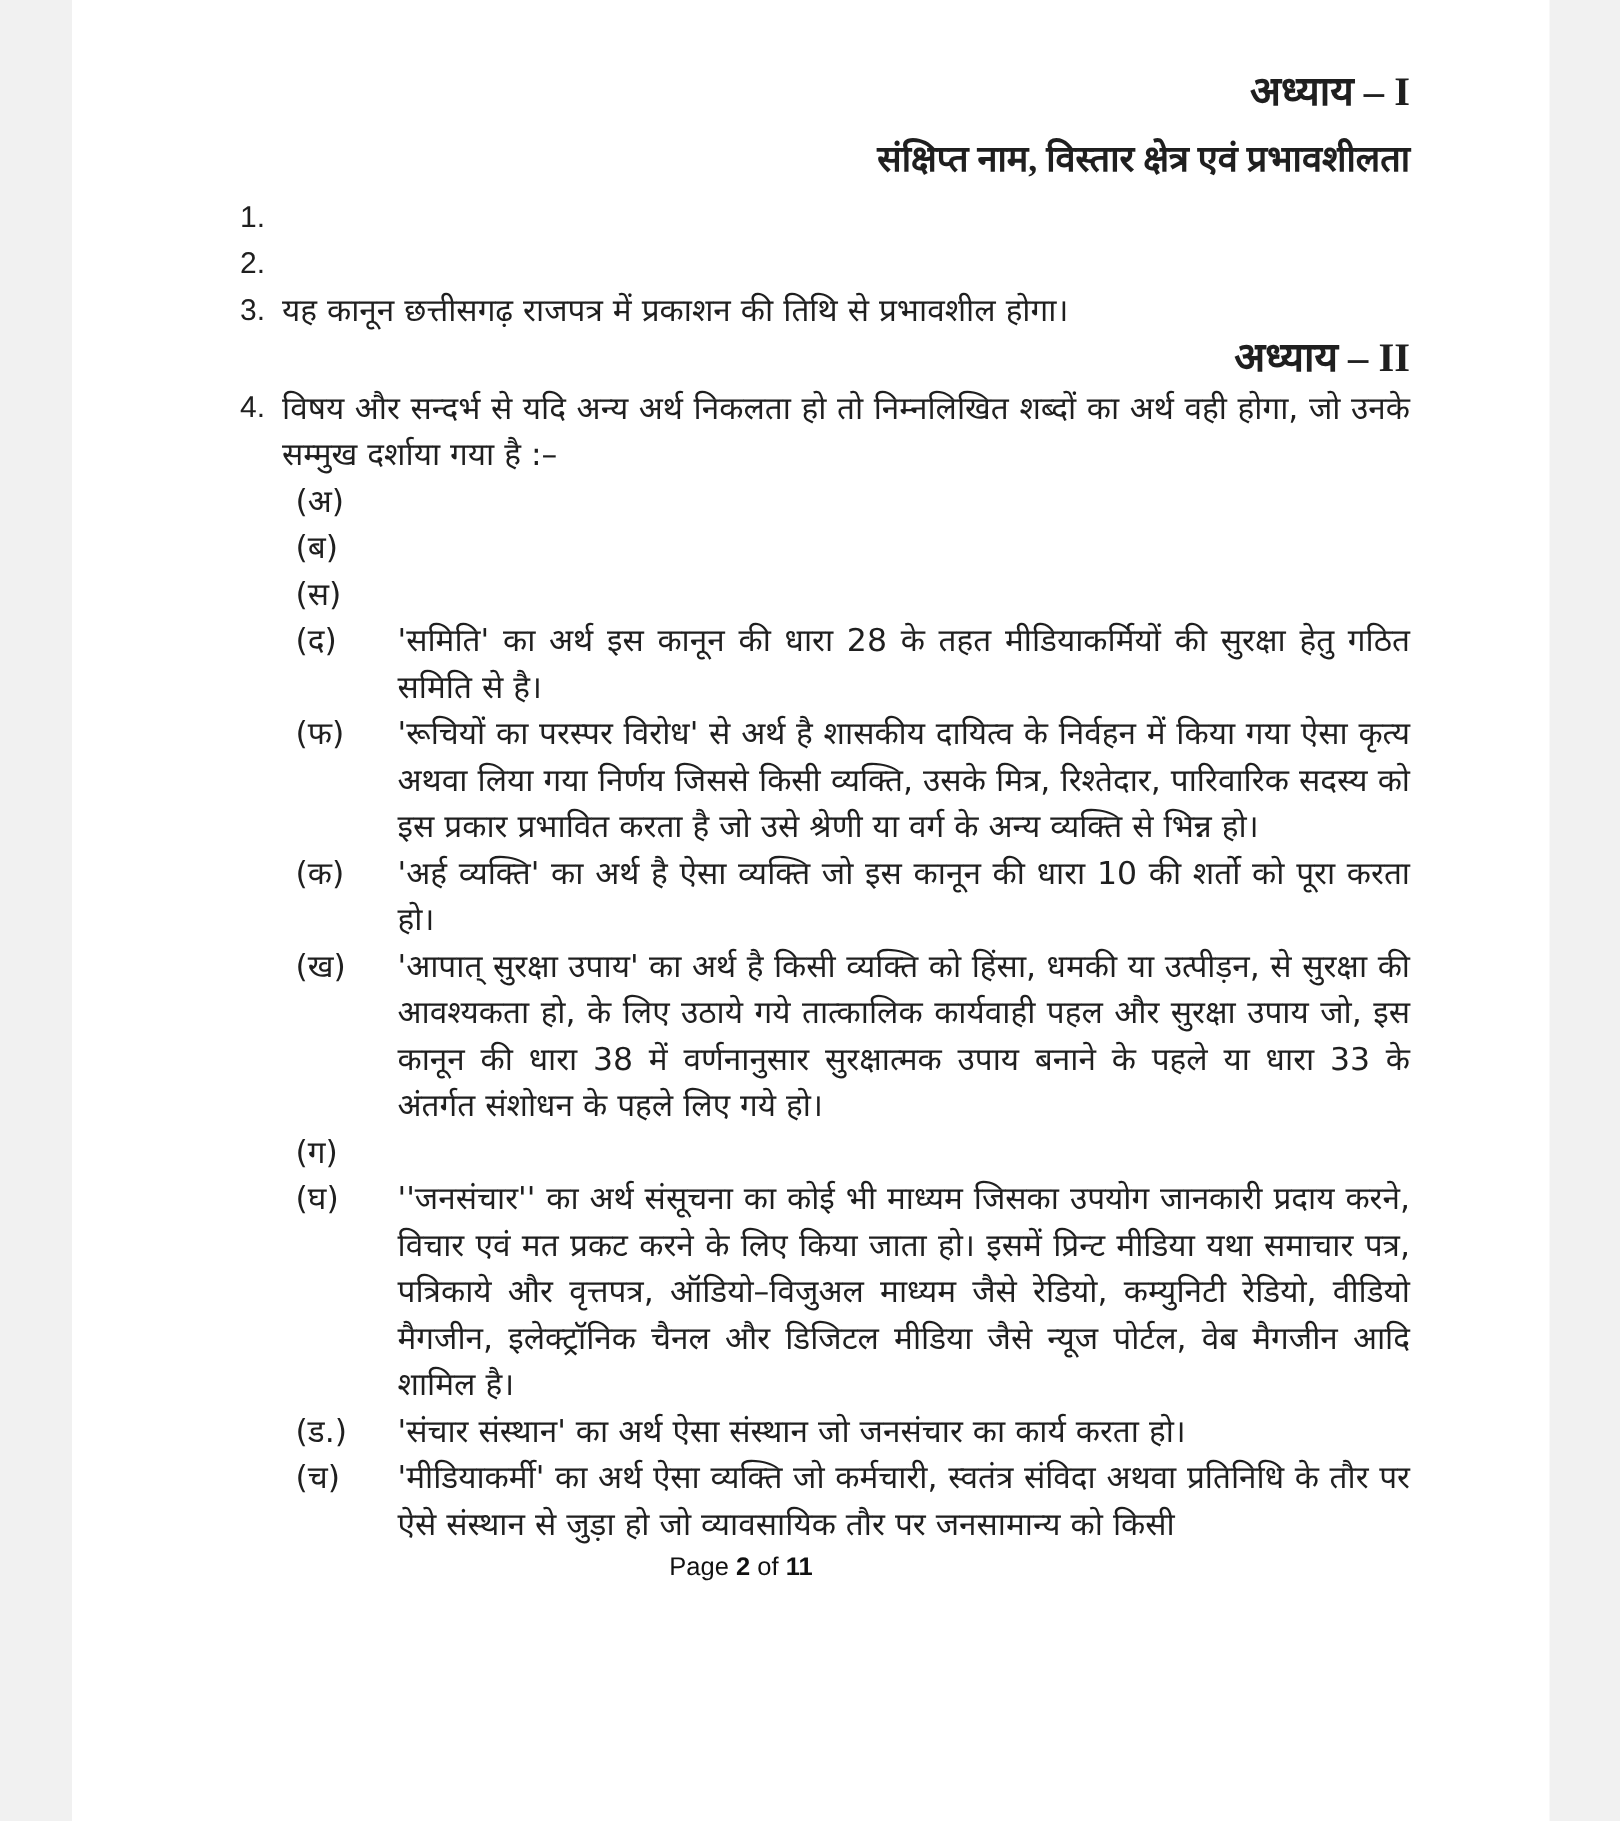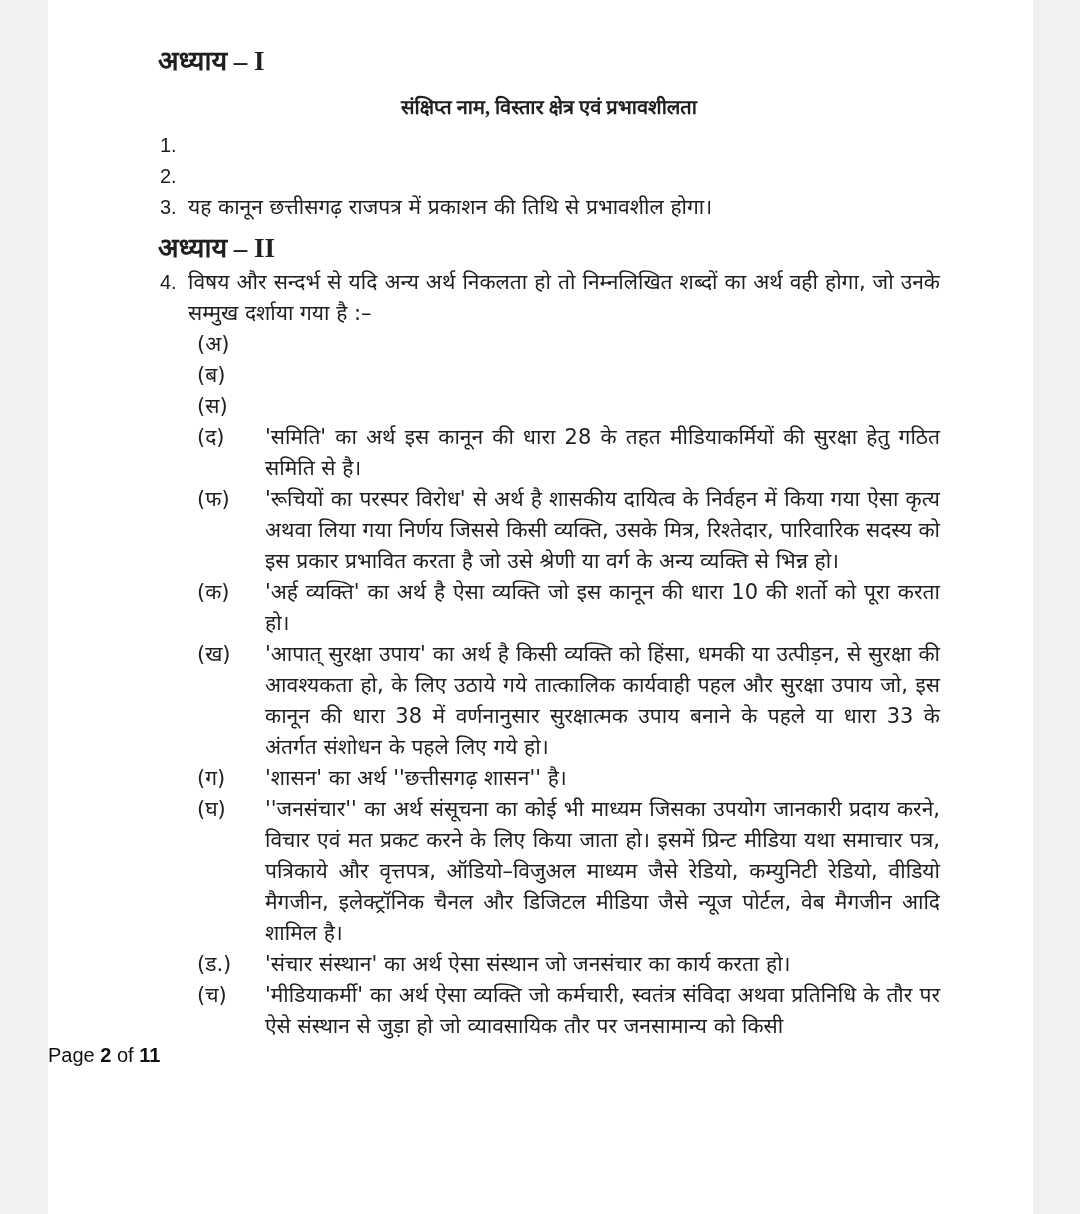--- a/index.html
+++ b/index.html
@@ -12,32 +12,32 @@
   }
   .canvas{position:relative;width:1080px;height:1214px;background:#f1f1f1;}
   .page{
     position:absolute;left:48px;top:0;
     width:985px;height:1214px;
     background:#ffffff;
     box-sizing:border-box;
     padding:46px 93px 0 0;
   }
   .chapter-title{
-    text-align:left;
+    text-align:right;
     font-family:"Liberation Serif","DejaVu Serif",serif;
     font-weight:bold;
     font-size:27px;line-height:30px;
     margin:0 0 8px 110px;
   }
-  .chapter-title.second{margin-top:10px;margin-bottom:4px;}
+  .chapter-title.second{margin-bottom:4px;}
   .chapter-subtitle{
-    text-align:center;
+    text-align:right;
     font-family:"Liberation Serif","DejaVu Serif",serif;
     font-weight:bold;
-    font-size:20px;line-height:30px;
+    font-size:24px;line-height:30px;
     margin:16px 0 8px 110px;
   }
   .chapter-subtitle.second{margin-bottom:4px;}
   .body-text{font-size:21px;line-height:31px;}
   .num-row{
     display:flex;
     padding-left:112px;
   }
   .num-cell{
     flex:0 0 28px;
@@ -55,23 +55,23 @@
   .def-label{
     flex:0 0 68px;
     font-size:21px;line-height:31px;
   }
   .def-text{
     flex:1;
     text-align:justify;
   }
   .footer{
     margin-top:3px;
-    text-align:left;
+    text-align:center;
     font-family:"Liberation Sans","DejaVu Sans",sans-serif;
-    font-size:20px;line-height:20px;
+    font-size:17px;line-height:20px;
     color:#111;
   }
   .footer .sp{white-space:pre;}
   .footer .bold{font-weight:bold;}
 </style>
 </head>
 <body>
 
 <div class="canvas">
   <div class="page">
@@ -117,21 +117,20 @@
     <div class="def-row body-text">
       <span class="def-label">(क)</span>
       <span class="def-text">'अर्ह व्यक्ति' का अर्थ है ऐसा व्यक्ति जो इस कानून की धारा 10 की शर्तो को पूरा करता हो।</span>
     </div>
     <div class="def-row body-text">
       <span class="def-label">(ख)</span>
       <span class="def-text">'आपात् सुरक्षा उपाय' का अर्थ है किसी व्यक्ति को हिंसा, धमकी या उत्पीड़न, से सुरक्षा की आवश्यकता हो, के लिए उठाये गये तात्कालिक कार्यवाही पहल और सुरक्षा उपाय जो, इस कानून की धारा 38 में वर्णनानुसार सुरक्षात्मक उपाय बनाने के पहले या धारा 33 के अंतर्गत संशोधन के पहले लिए गये हो।</span>
     </div>
     <div class="def-row body-text">
       <span class="def-label">(ग)</span>
-      <span class="def-text">'शासन' का अर्थ ''छत्तीसगढ़ शासन'' है।</span>
     </div>
     <div class="def-row body-text">
       <span class="def-label">(घ)</span>
       <span class="def-text">''जनसंचार'' का अर्थ संसूचना का कोई भी माध्यम जिसका उपयोग जानकारी प्रदाय करने, विचार एवं मत प्रकट करने के लिए किया जाता हो। इसमें प्रिन्ट मीडिया यथा समाचार पत्र, पत्रिकाये और वृत्तपत्र, ऑडियो–विजुअल माध्यम जैसे रेडियो, कम्युनिटी रेडियो, वीडियो मैगजीन, इलेक्ट्रॉनिक चैनल और डिजिटल मीडिया जैसे न्यूज पोर्टल, वेब मैगजीन आदि शामिल है।</span>
     </div>
     <div class="def-row body-text">
       <span class="def-label">(ड.)</span>
       <span class="def-text">'संचार संस्थान' का अर्थ ऐसा संस्थान जो जनसंचार का कार्य करता हो।</span>
     </div>
     <div class="def-row body-text">

